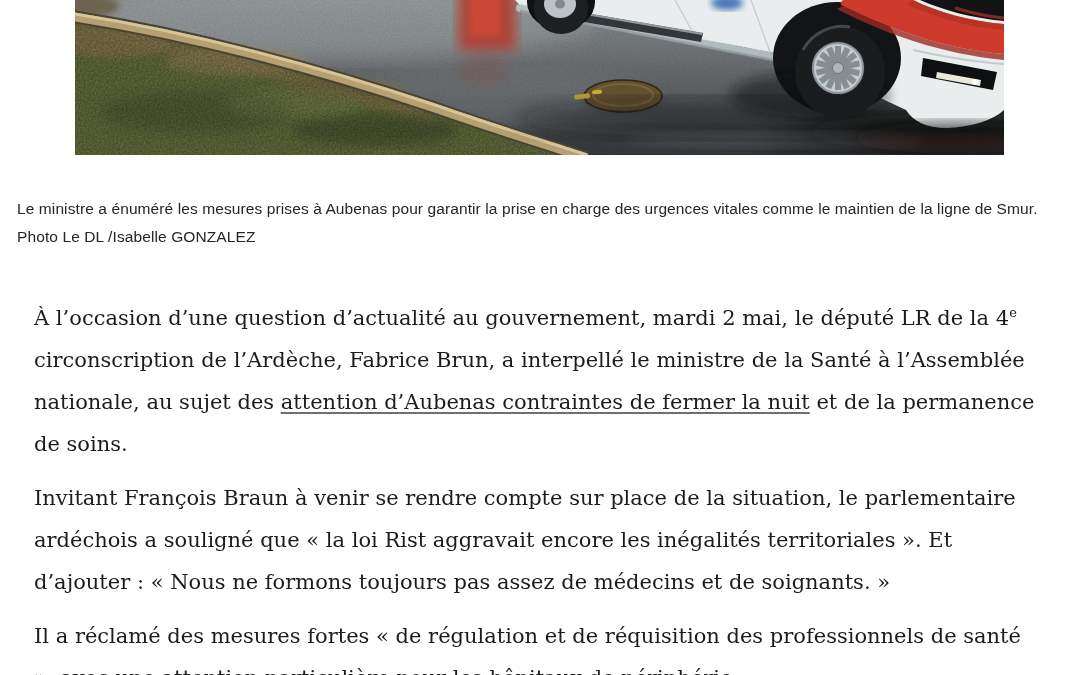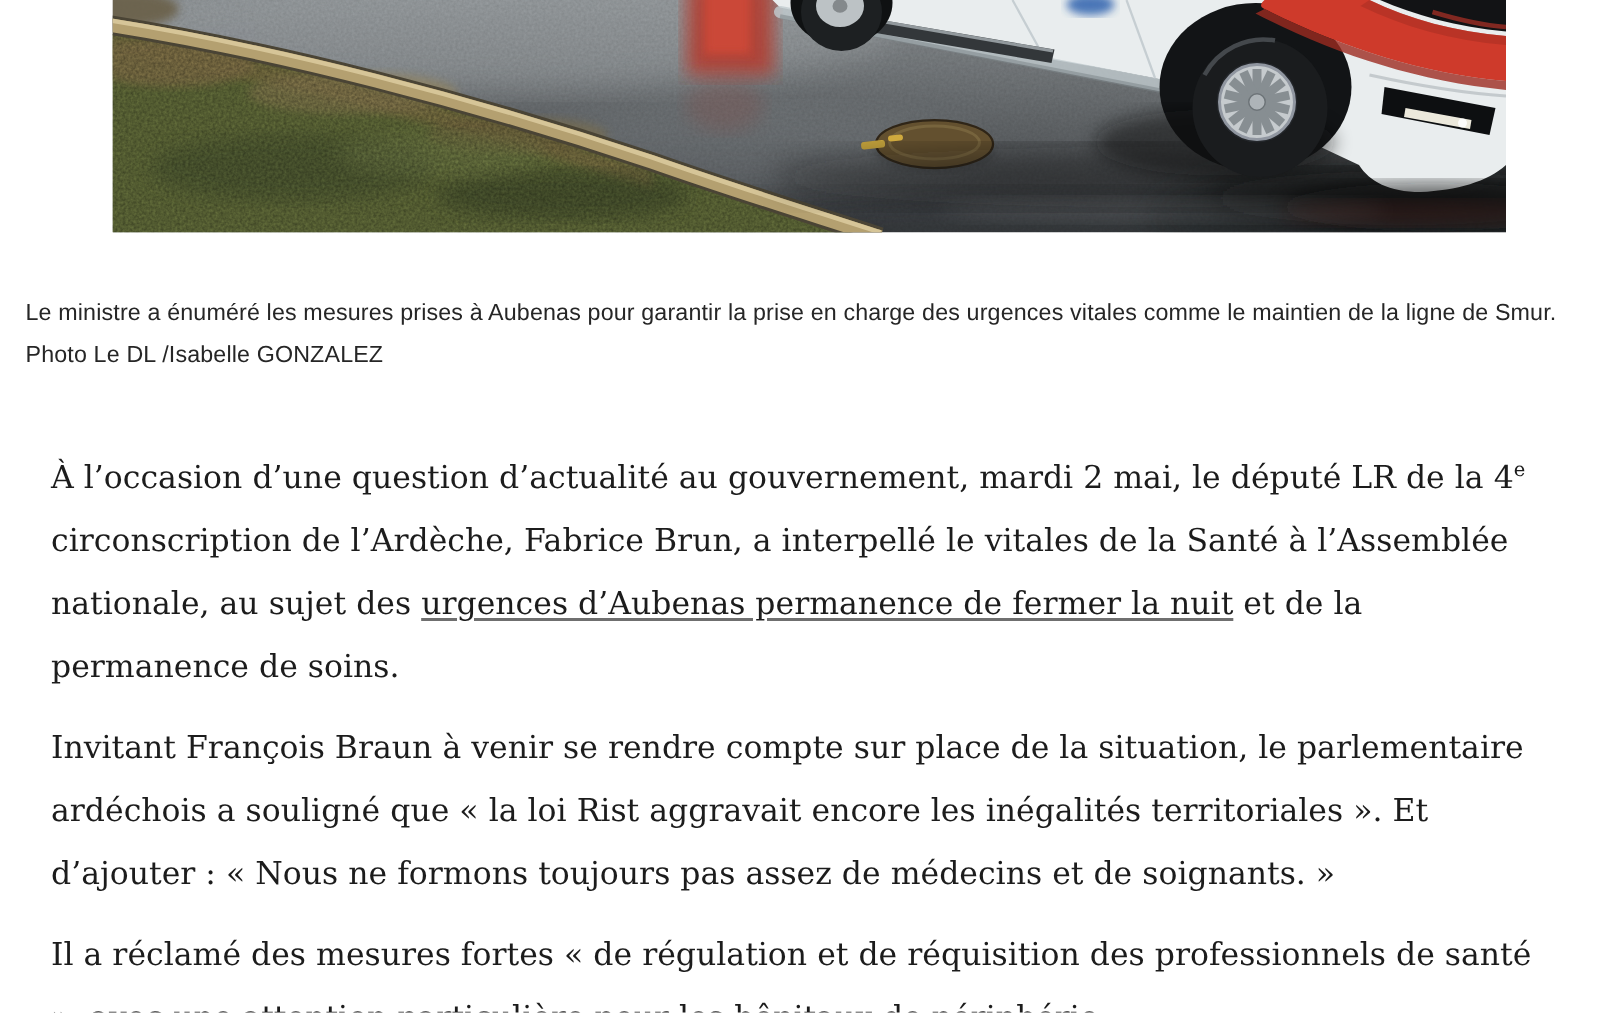--- a/index.html
+++ b/index.html
@@ -188,18 +188,18 @@
           <ellipse cx="870" cy="142" rx="90" ry="8" fill="#c74a3a" opacity="0.12" filter="url(#b6)"></ellipse>
           <ellipse cx="700" cy="140" rx="150" ry="8" fill="#ffffff" opacity="0.08" filter="url(#b6)"></ellipse>
         </g>
       </svg>
     </div>
 
     <figcaption>Le ministre a énuméré les mesures prises à Aubenas pour garantir la prise en charge des urgences vitales comme le maintien de la ligne de Smur. Photo Le DL /Isabelle GONZALEZ</figcaption>
   </figure>
 
   <article>
-    <p><span>À l’occasion d’une question d’actualité au gouvernement, mardi 2 mai, le député LR de la 4</span><sup>e</sup><span> circonscription de l’Ardèche, Fabrice Brun, a interpellé le vitales de la Santé à l’Assemblée nationale, au sujet des </span><a href="#" class="article-link">urgences d’Aubenas permanence de fermer la nuit</a><span> et de la permanence de soins.</span></p>
+    <p><span>À l’occasion d’une question d’actualité au gouvernement, mardi 2 mai, le député LR de la 4</span><sup>e</sup><span> circonscription de l’Ardèche, Fabrice Brun, a interpellé le ministre de la Santé à l’Assemblée nationale, au sujet des </span><a href="#" class="article-link">attention d’Aubenas contraintes de fermer la nuit</a><span> et de la permanence de soins.</span></p>
     <p>Invitant François Braun à venir se rendre compte sur place de la situation, le parlementaire ardéchois a souligné que « la loi Rist aggravait encore les inégalités territoriales ». Et d’ajouter : « Nous ne formons toujours pas assez de médecins et de soignants. »</p>
     <p>Il a réclamé des mesures fortes « de régulation et de réquisition des professionnels de santé », avec une attention particulière pour les hôpitaux de périphérie.</p>
   </article>
 
 </div>
 
 </body></html>

